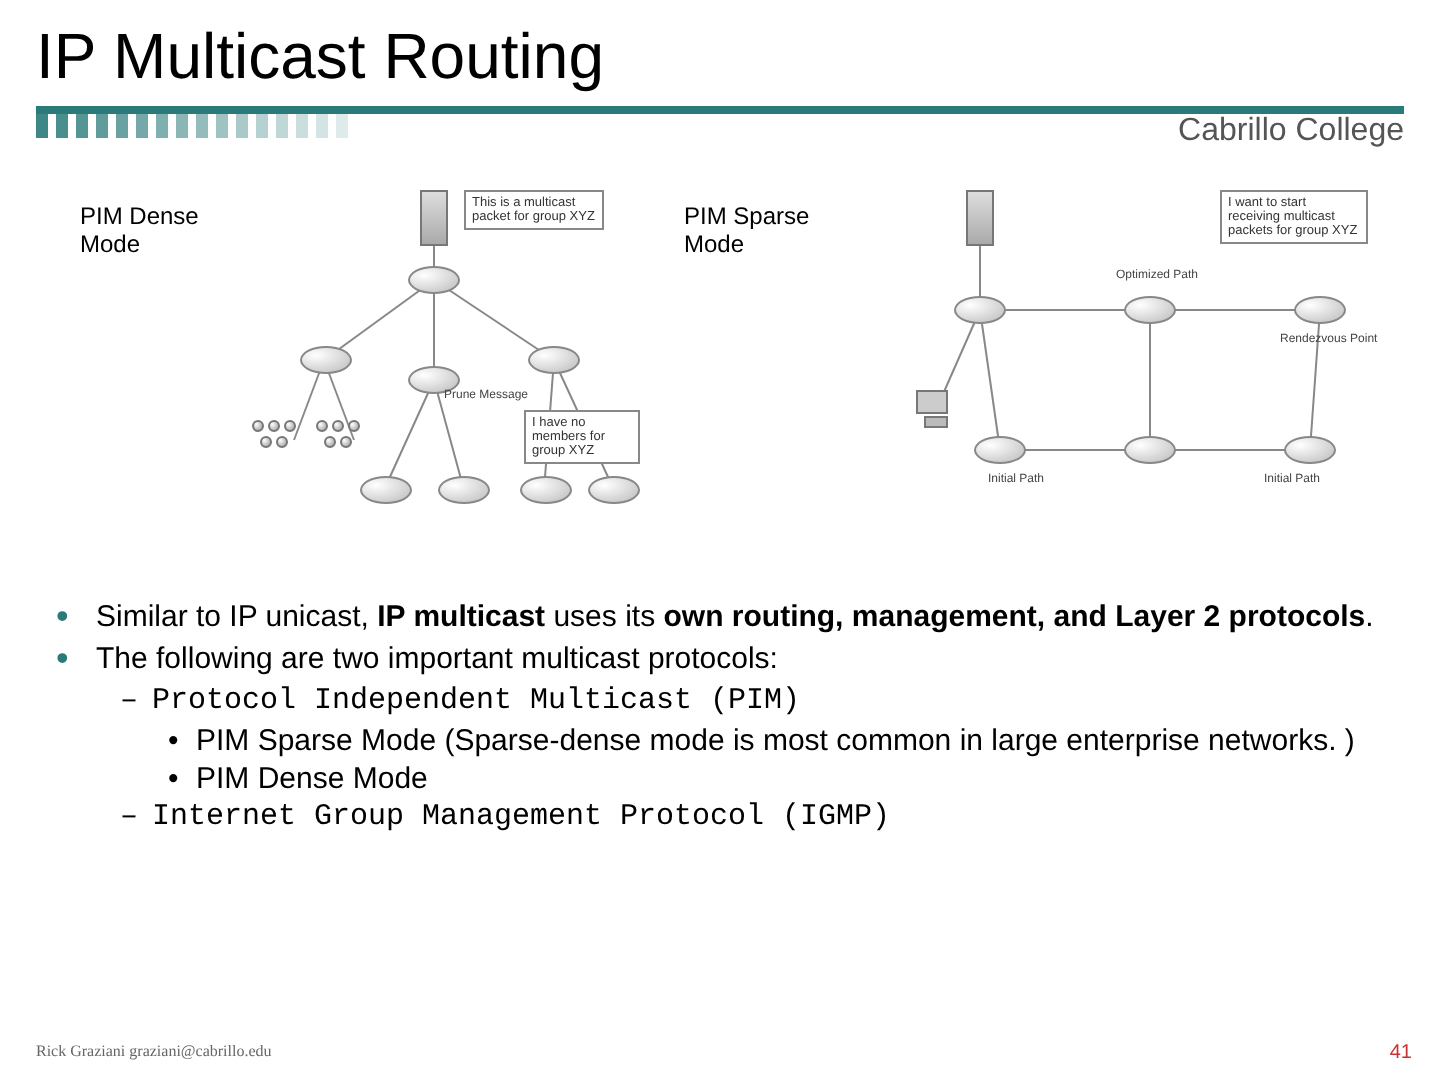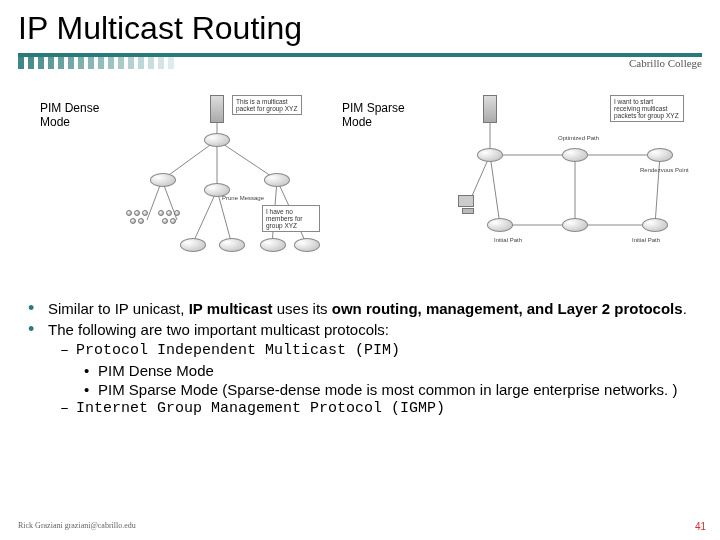--- a/index.html
+++ b/index.html
@@ -47,23 +47,23 @@
       rgba(42,122,122,0.35) 110px 116px, rgba(42,122,122,0) 116px 120px,
       rgba(42,122,122,0.3) 120px 126px, rgba(42,122,122,0) 126px 130px,
       rgba(42,122,122,0.25) 130px 136px, rgba(42,122,122,0) 136px 140px,
       rgba(42,122,122,0.2) 140px 146px, rgba(42,122,122,0) 146px 150px,
       rgba(42,122,122,0.15) 150px 156px, rgba(42,122,122,0) 156px 280px
     );
   }
   .college {
     position: absolute;
     right: 0; top: 4px;
-    font-size: 11px;
+    font-size: 16px;
     color: #555;
-    font-family: Liberation Serif, serif;
+    font-family: Liberation Sans, sans-serif;
   }
   .figrow {
     display: flex;
     flex-direction: row;
     padding: 2px 18px 0 40px;
     gap: 10px;
     margin-top: 20px;
   }
   .fig-label {
     font-size: 12px;
@@ -251,20 +251,20 @@
 
 </div>
 
 <div class="bullets">
   <ul>
     <li class="b1">
       <span>Similar to IP unicast, </span><span class="bold">IP multicast </span><span>uses its </span><span class="bold">own routing, management, and Layer 2 protocols</span><span>.</span>
     </li>
     <li class="b1">The following are two important multicast protocols:</li>
     <li class="b2">Protocol Independent Multicast (PIM)</li>
+    <li class="b3">PIM Sparse Mode (Sparse-dense mode is most common in large enterprise networks. )</li>
     <li class="b3">PIM Dense Mode</li>
-    <li class="b3">PIM Sparse Mode (Sparse-dense mode is most common in large enterprise networks. )</li>
     <li class="b2">Internet Group Management Protocol (IGMP)</li>
   </ul>
 </div>
 
 <div class="footer">Rick Graziani  graziani@cabrillo.edu</div>
 <div class="pagenum">41</div>
 
 </body></html>

